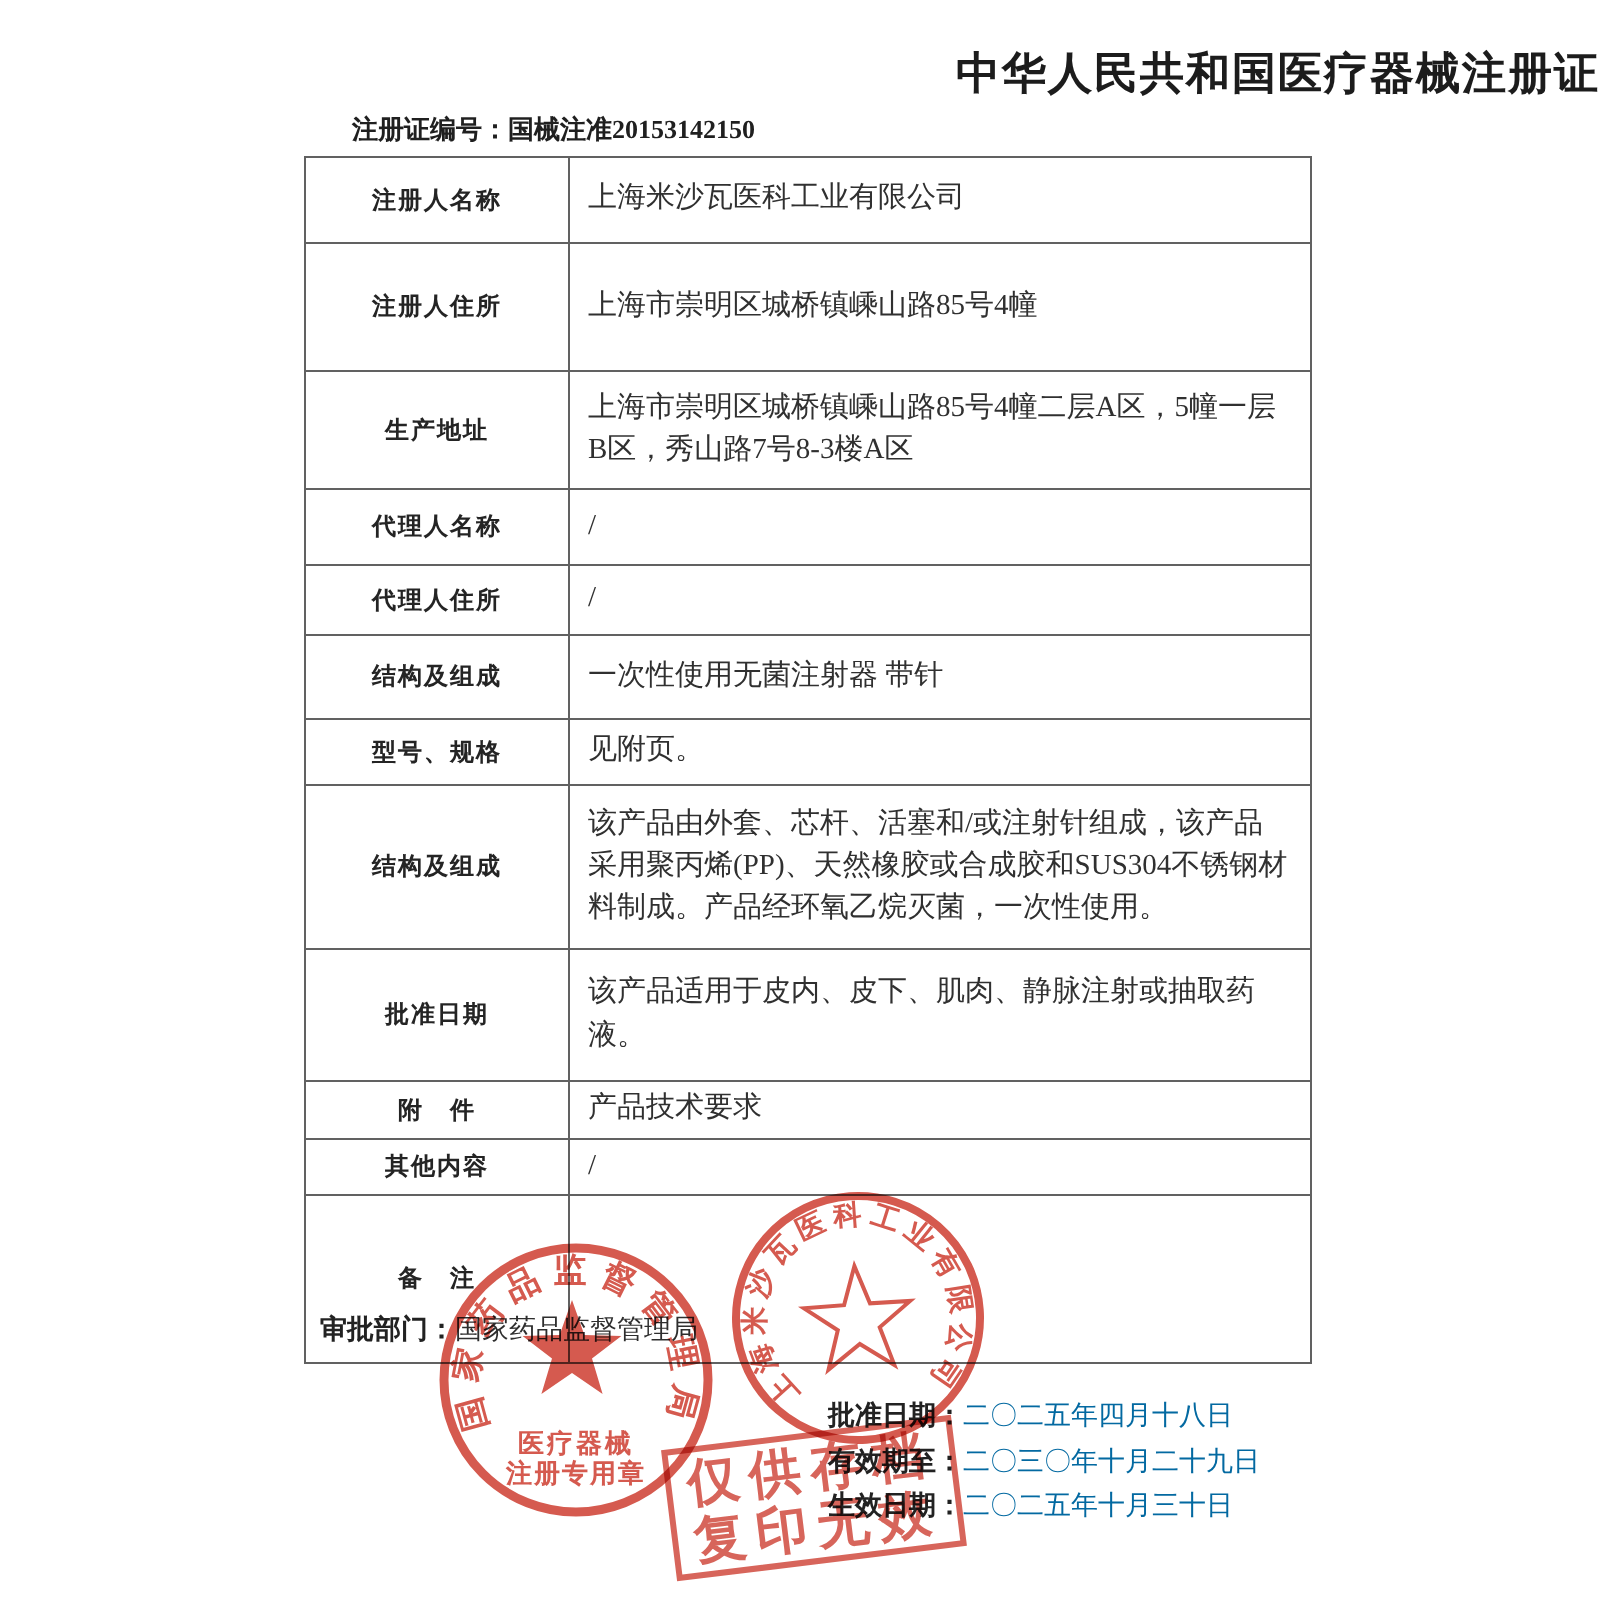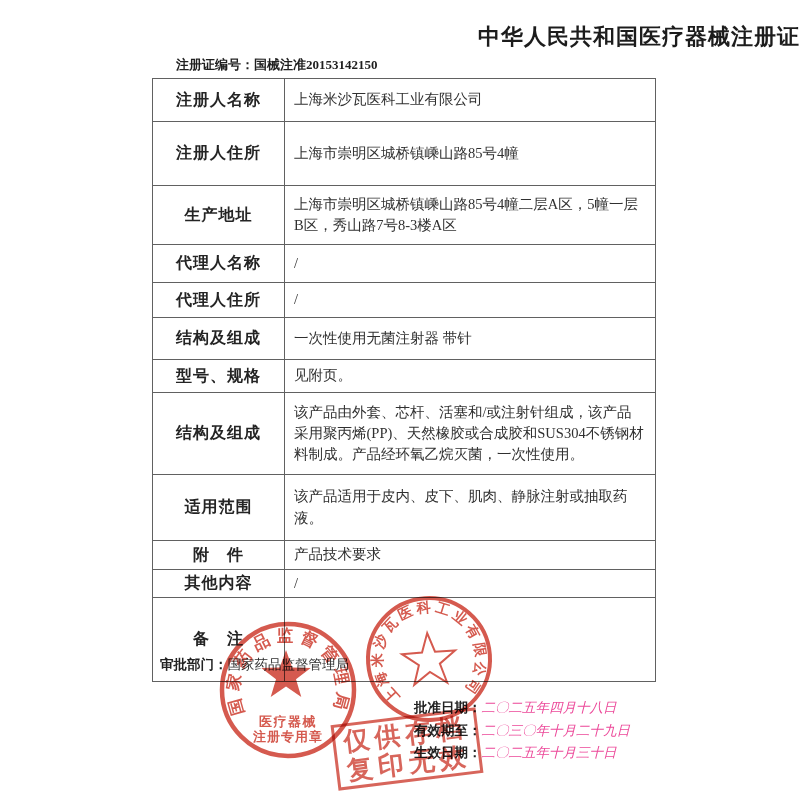--- a/index.html
+++ b/index.html
@@ -19,21 +19,21 @@
   .cert-line .num{font-family:"Liberation Serif",serif;font-weight:bold;margin-top:16px;}
 
   table.reg-table{
     position:absolute;left:152px;top:78px;width:504px;
     border-collapse:collapse;table-layout:fixed;
   }
   .reg-table td{
     border:1px solid #616161;vertical-align:middle;
   }
   .reg-table td.lbl{
-    width:127px;text-align:center;font-weight:bold;font-size:16px;
+    width:127px;text-align:center;font-weight:bold;font-size:12px;
     color:#242424;letter-spacing:1px;padding:2px;margin-left:36px;
   }
   .reg-table td.val{
     font-family:"Liberation Serif",serif;font-size:14.5px;color:#303030;
     padding:3px 9px;line-height:1.45;text-align:left;
   }
   .reg-table tr:nth-child(1){height:43px}
   .reg-table tr:nth-child(2){height:64px}
   .reg-table tr:nth-child(3){height:59px}
   .reg-table tr:nth-child(4){height:38px}
@@ -48,21 +48,21 @@
 
   .footer-dept{
     position:absolute;left:160px;top:656px;font-size:13.5px;
   }
   .footer-dept .flabel{font-weight:bold;color:#222;}
   .footer-dept .fval{font-family:"Liberation Serif",serif;color:#2e2e2e;}
   .dates{
     position:absolute;left:414px;top:697px;font-size:13.5px;line-height:22.5px;
   }
   .date-row .flabel{font-weight:bold;color:#222;}
-  .date-row .fval{font-family:"Liberation Serif",serif;color:#ec4899;font-style:italic;}
+  .date-row .fval{font-family:"Liberation Serif",serif;color:#0369a1;}
 
   .stamp-layer{position:absolute;inset:0;pointer-events:none;}
   .seal{position:absolute;mix-blend-mode:multiply;opacity:.88;}
   .seal-authority{left:211px;top:613px;}
   .seal-company{left:359px;top:589px;transform:rotate(-4deg);}
   .archive-stamp{
     position:absolute;left:334px;top:716px;transform:rotate(-7deg);
     border:3px solid #cf4336;color:#cf4336;padding:1px 8px;text-align:center;
     font-size:26px;font-weight:bold;letter-spacing:5px;line-height:1.12;
     mix-blend-mode:multiply;opacity:.82;font-family:"Liberation Sans",sans-serif;
@@ -106,21 +106,21 @@
     </tr>
     <tr>
       <td class="lbl">型号、规格</td>
       <td class="val">见附页。</td>
     </tr>
     <tr>
       <td class="lbl">结构及组成</td>
       <td class="val">该产品由外套、芯杆、活塞和/或注射针组成，该产品采用聚丙烯(PP)、天然橡胶或合成胶和SUS304不锈钢材料制成。产品经环氧乙烷灭菌，一次性使用。</td>
     </tr>
     <tr>
-      <td class="lbl">适用范围</td>
+      <td class="lbl">批准日期</td>
       <td class="val">该产品适用于皮内、皮下、肌肉、静脉注射或抽取药液。</td>
     </tr>
     <tr>
       <td class="lbl">附　件</td>
       <td class="val">产品技术要求</td>
     </tr>
     <tr>
       <td class="lbl">其他内容</td>
       <td class="val">/</td>
     </tr>

